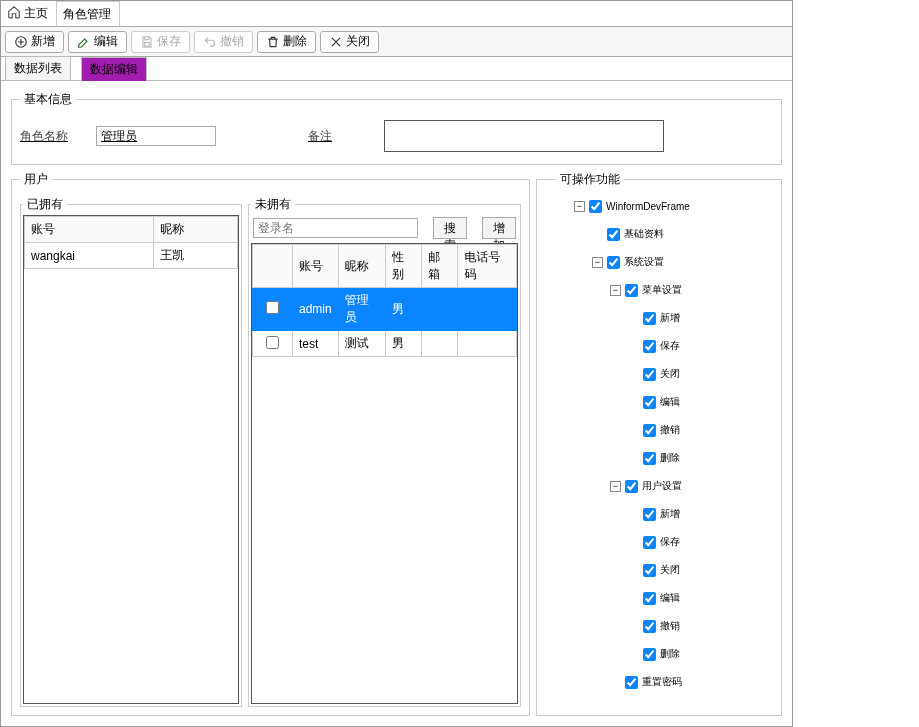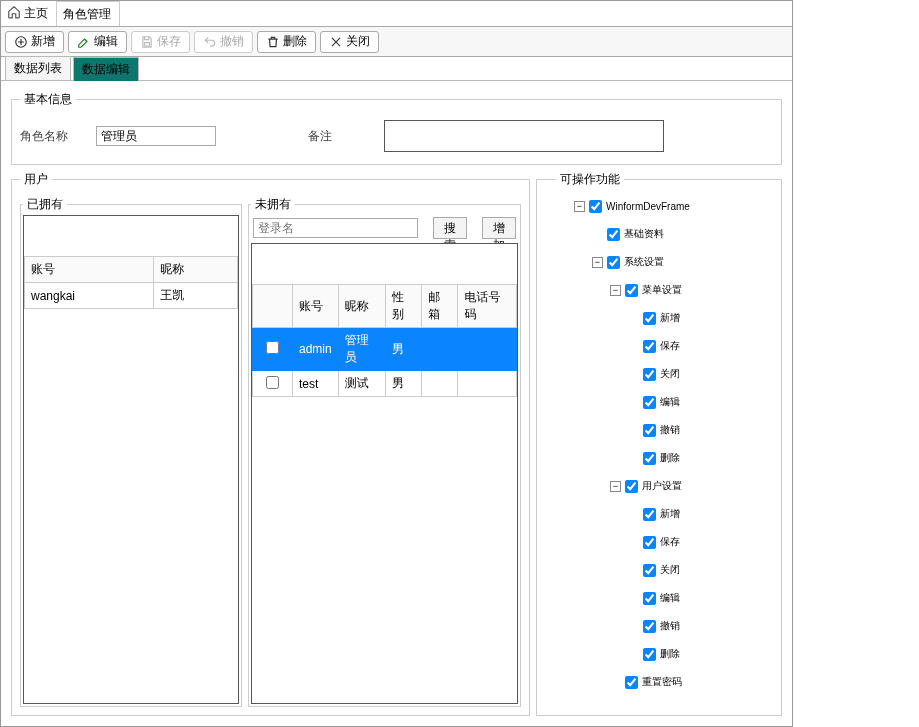--- a/index.html
+++ b/index.html
@@ -13,40 +13,40 @@
   .home-icon { display:inline-block; }
 
   
   .toolbar { display: flex; height: 30px; align-items: center; border-bottom: 1px solid #aaa; padding: 2px 4px; gap: 4px; background: #f7f7f7; }
   .tbtn { display: flex; align-items: center; gap: 3px; border: 1px solid #aaa; border-radius: 3px; padding: 2px 8px; background: #fff; height: 22px; cursor: pointer; }
   .tbtn.disabled { color: #aaa; border-color: #ccc; }
   .tbtn svg { width: 14px; height: 14px; }
 
   
   .sub-tabs { display: flex; height: 24px; align-items: flex-end; border-bottom: 1px solid #bbb; padding-left: 4px; background: #fff; }
-  .sub-tab { border: 1px solid #bbb; border-bottom: none; padding: 3px 8px; margin-right: 2px; background: #f5f5f5; cursor: pointer; text-align: right; }
-  .sub-tab.active { background: #0f766e; position: relative; top: 1px; }
+  .sub-tab { border: 1px solid #bbb; border-bottom: none; padding: 3px 8px; margin-right: 10px; background: #f5f5f5; cursor: pointer; text-align: right; }
+  .sub-tab.active { background: #a21caf; position: relative; top: 1px; }
 
   
   .content { flex: 1; padding: 10px; display: flex; flex-direction: column; gap: 6px; overflow: hidden; }
 
   fieldset { border: 1px solid #ccc; padding: 8px 8px 8px 8px; }
   legend { padding: 0 4px; }
 
-  .basicrow { display: flex; align-items: center; gap: 16px; padding: 4px 0; }
+  .basicrow { display: flex; align-items: center; gap: 16px; padding: 4px 0; text-decoration: underline; }
   .flabel { width: 60px; text-align: left; color: #444; }
   .tinput { border: 1px solid #aaa; height: 20px; padding: 2px 4px; width: 120px; }
   .tarea { border: 1px solid #555; height: 32px; width: 280px; resize: none; }
 
   .midrow { display: flex; gap: 6px; flex: 1; overflow: hidden; }
   fieldset.owned { flex: 0 0 222px; display: flex; flex-direction: column; padding: 2px; }
   fieldset.notowned { flex: 1; display: flex; flex-direction: column; padding: 2px; }
 
   .grid { border: 1px solid #555; flex: 1; overflow: auto; background: #fff; }
-  table { border-collapse: collapse; width: 100%; margin-top: 40px; }
+  table { border-collapse: collapse; width: 100%; }
   th, td { border: 1px solid #ccc; padding: 4px 6px; text-align: left; font-weight: normal; height: 24px; }
   th { background: #fafafa; }
   tr.selected td { background: #0a84ff; color: #fff; border-color: #0a84ff; }
   tr.selected input[type=checkbox] { accent-color: #fff; }
   td.chk, th.chk { width: 40px; text-align: center; }
 
   .searchrow { display: flex; align-items: center; padding: 2px 2px 4px 2px; gap: 15px; }
   .searchrow input { flex: 0 0 120px; border: 1px solid #aaa; height: 20px; padding: 2px 4px; }
   .sbtn { border: 1px solid #aaa; background: #f4f4f4; padding: 2px 10px; height: 22px; cursor: pointer; }
 

